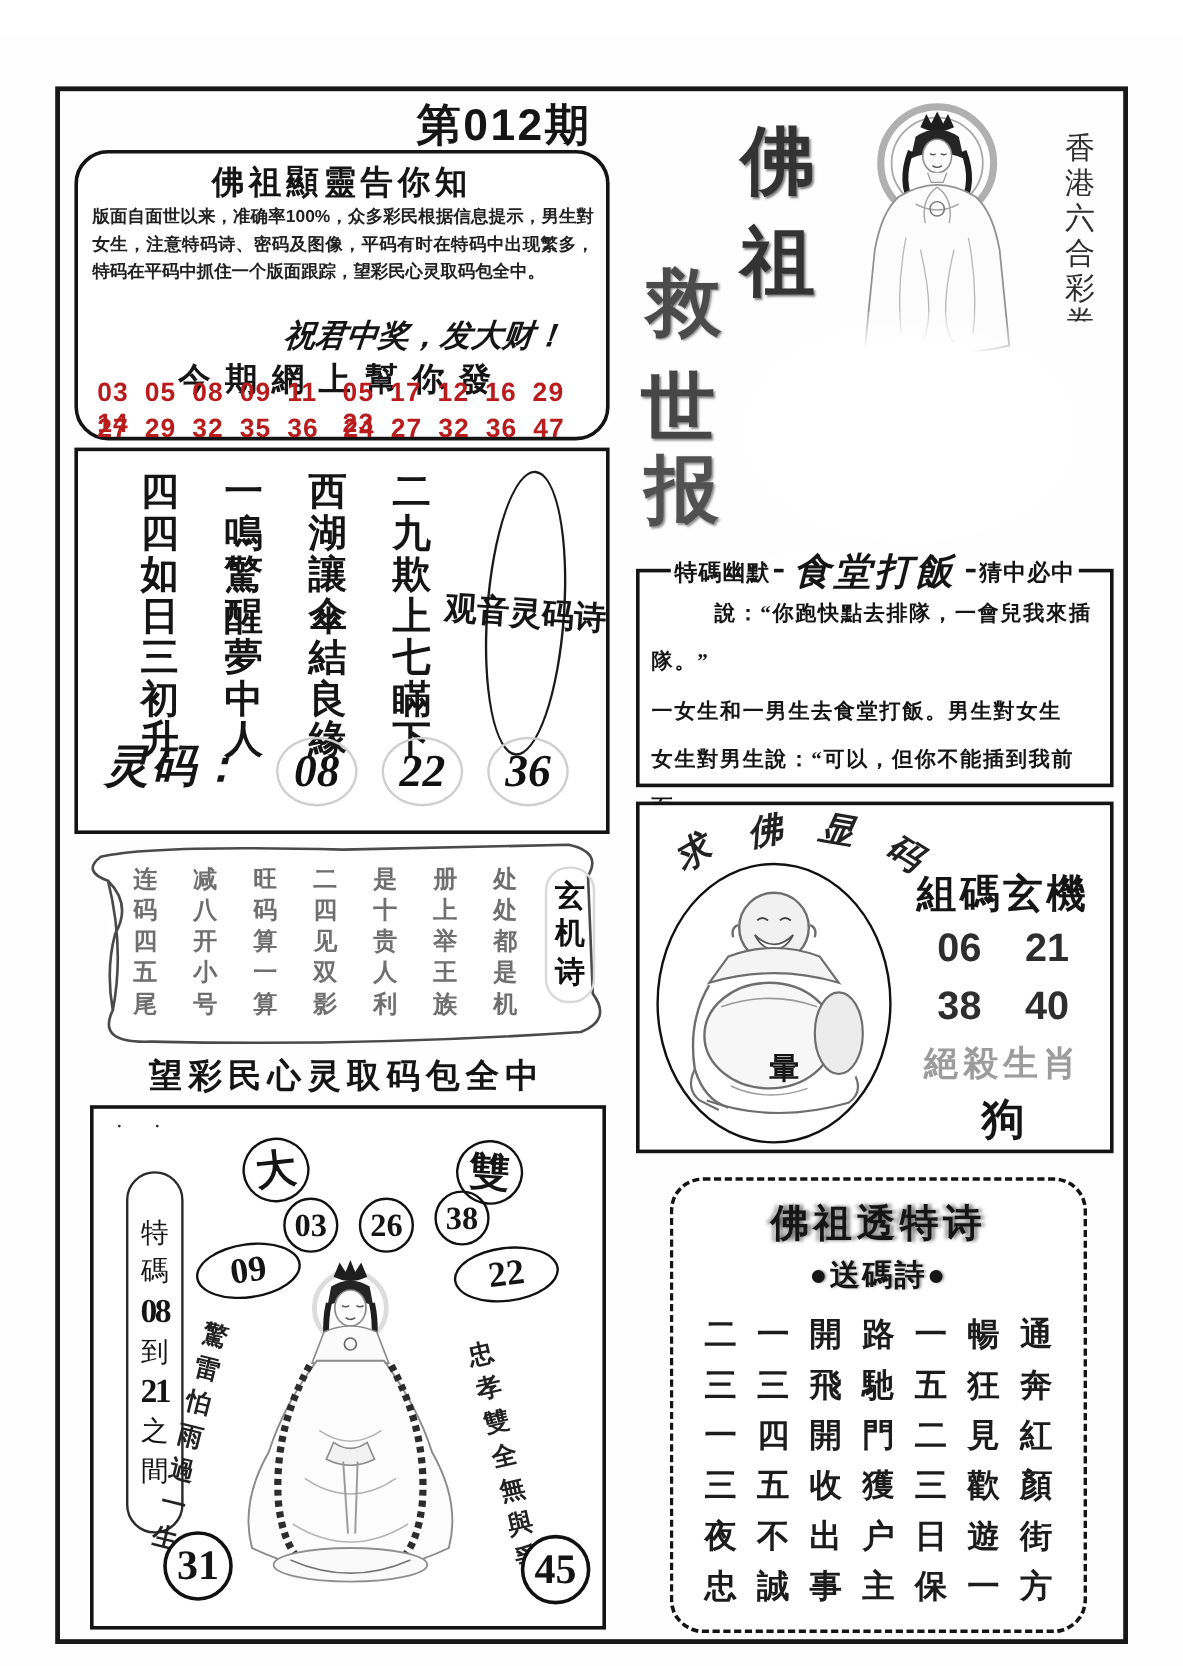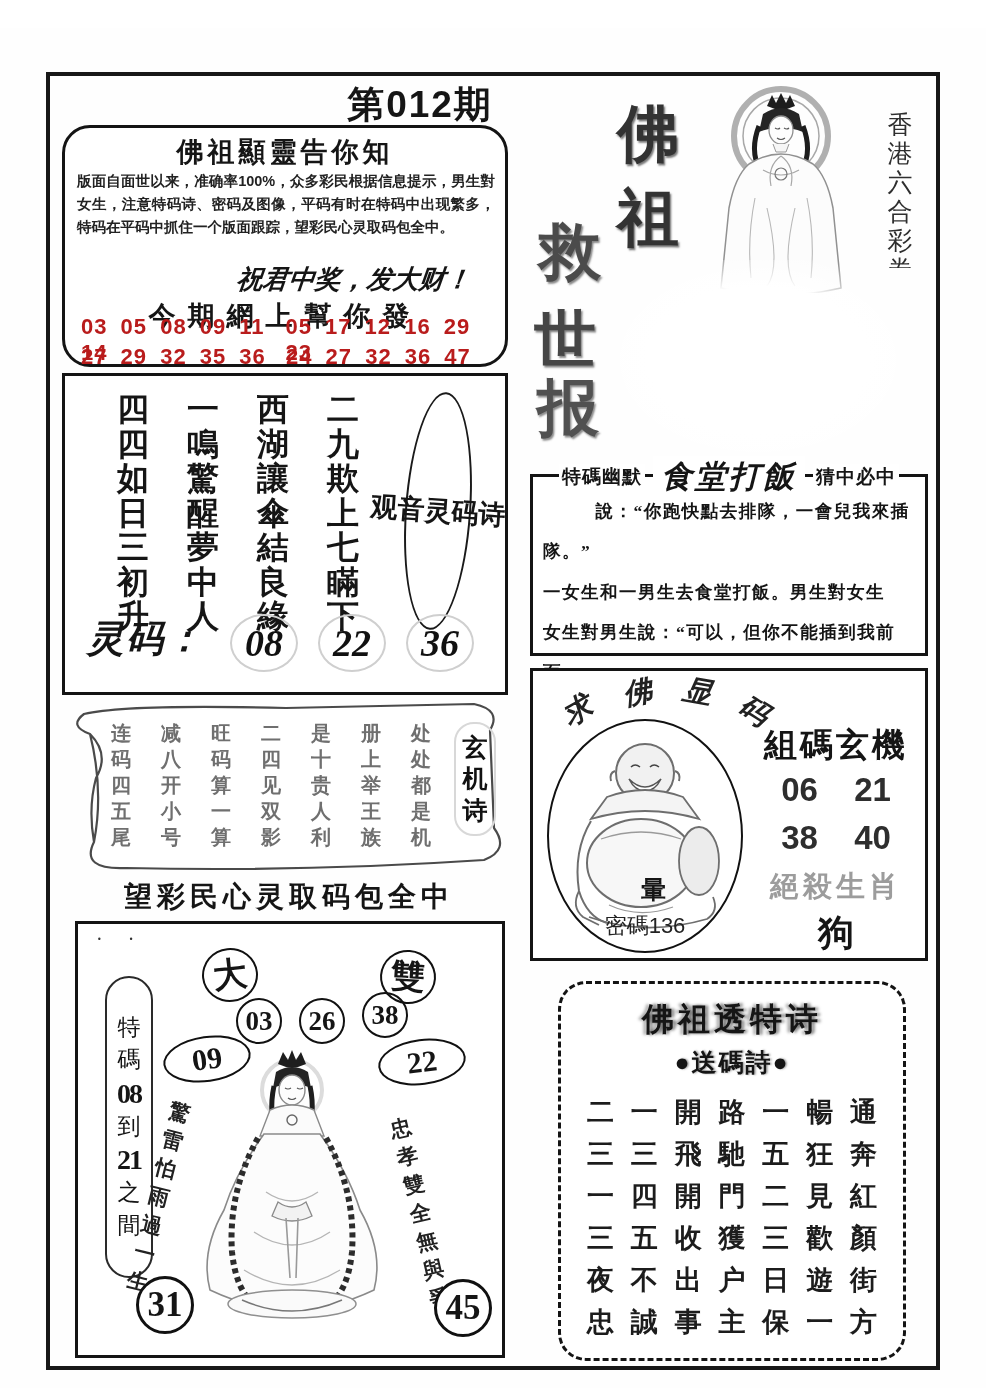--- a/index.html
+++ b/index.html
@@ -437,21 +437,20 @@
         <path d="M58,76 Q96,62 134,76 L150,98 Q96,82 42,98 Z" fill="#f4f4f4" stroke="#6e6e6e" stroke-width="1.8"></path>
         <ellipse cx="92" cy="142" rx="54" ry="44" fill="#f7f7f7" stroke="#6e6e6e" stroke-width="2"></ellipse>
         <path d="M52,118 q40,-14 80,0" stroke="#9a9a9a" stroke-width="1.3" fill="none"></path>
         <ellipse cx="150" cy="140" rx="20" ry="34" fill="#ececec" stroke="#6e6e6e" stroke-width="1.8"></ellipse>
         <path d="M42,100 Q24,130 30,170 Q38,196 58,202" stroke="#6e6e6e" stroke-width="2" fill="none"></path>
         <path d="M30,170 q-8,16 4,26 l16,8" stroke="#6e6e6e" stroke-width="1.8" fill="none"></path>
         <path d="M40,196 Q96,216 158,198 Q170,190 164,176" stroke="#6e6e6e" stroke-width="1.8" fill="none"></path>
         <path d="M60,184 q30,14 64,2" stroke="#9a9a9a" stroke-width="1.2" fill="none"></path>
       </svg>
       <div class="belly-ch">暈</div>
-      <div class="b-caption">密碼136</div>
     </div>
 
     <div class="zt">組碼玄機</div>
     <div class="b-nums">
         <div class="bn">06</div>
         <div class="bn">21</div>
         <div class="bn">38</div>
         <div class="bn">40</div>
       </div>
     <div class="kill-label">絕殺生肖</div>

